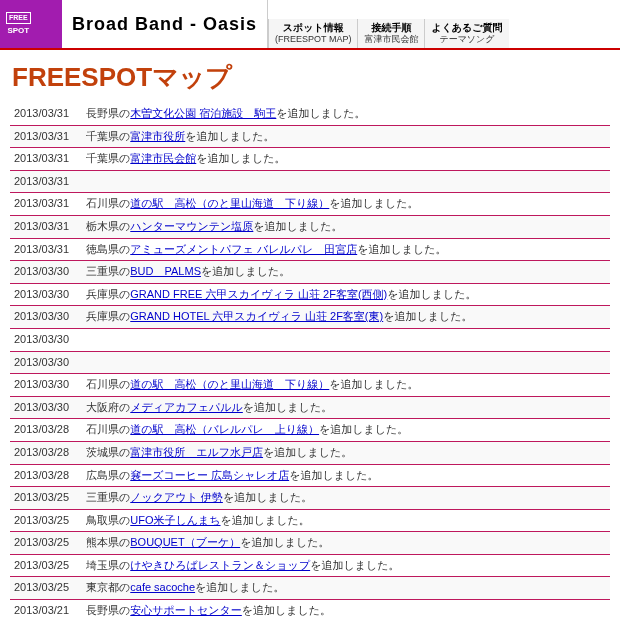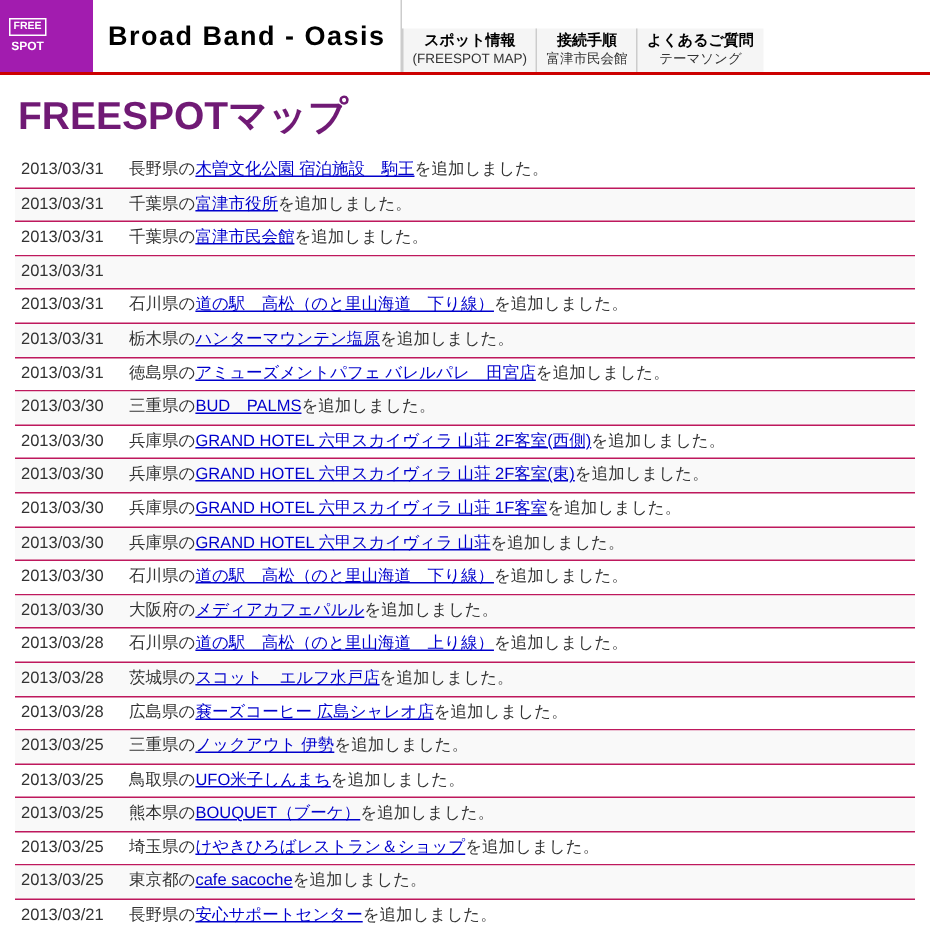--- a/index.html
+++ b/index.html
@@ -74,21 +74,21 @@
       color: #333;
       text-align: center;
       line-height: 1.3;
     }
 
     
     #page-title {
       font-size: 26px;
       font-weight: bold;
       padding: 10px 12px 8px;
-      color: #701a75;
+      color: #c2410c;
     }
 
     
     #list-area {
       padding: 0 10px;
     }
     .list-row {
       display: flex;
       align-items: baseline;
       padding: 2px 4px;
@@ -174,49 +174,47 @@
     <div class="list-row">
       <span class="list-date">2013/03/31</span>
       <span class="list-content">徳島県の<a href="#">アミューズメントパフェ バレルパレ　田宮店</a><span class="suffix">を追加しました。</span></span>
     </div>
     <div class="list-row">
       <span class="list-date">2013/03/30</span>
       <span class="list-content">三重県の<a href="#">BUD　PALMS</a><span class="suffix">を追加しました。</span></span>
     </div>
     <div class="list-row">
       <span class="list-date">2013/03/30</span>
-      <span class="list-content">兵庫県の<a href="#">GRAND HOTEL 六甲スカイヴィラ 山荘 2F客室(西側)</a><span class="suffix">を追加しました。</span></span>
+      <span class="list-content">兵庫県の<a href="#">GRAND FREE 六甲スカイヴィラ 山荘 2F客室(西側)</a><span class="suffix">を追加しました。</span></span>
     </div>
     <div class="list-row">
       <span class="list-date">2013/03/30</span>
       <span class="list-content">兵庫県の<a href="#">GRAND HOTEL 六甲スカイヴィラ 山荘 2F客室(東)</a><span class="suffix">を追加しました。</span></span>
     </div>
     <div class="list-row">
       <span class="list-date">2013/03/30</span>
-      <span class="list-content">兵庫県の<a href="#">GRAND HOTEL 六甲スカイヴィラ 山荘 1F客室</a><span class="suffix">を追加しました。</span></span>
-    </div>
-    <div class="list-row">
-      <span class="list-date">2013/03/30</span>
-      <span class="list-content">兵庫県の<a href="#">GRAND HOTEL 六甲スカイヴィラ 山荘</a><span class="suffix">を追加しました。</span></span>
+    </div>
+    <div class="list-row">
+      <span class="list-date">2013/03/30</span>
     </div>
     <div class="list-row">
       <span class="list-date">2013/03/30</span>
       <span class="list-content">石川県の<a href="#">道の駅　高松（のと里山海道　下り線）</a><span class="suffix">を追加しました。</span></span>
     </div>
     <div class="list-row">
       <span class="list-date">2013/03/30</span>
       <span class="list-content">大阪府の<a href="#">メディアカフェパルル</a><span class="suffix">を追加しました。</span></span>
     </div>
     <div class="list-row">
       <span class="list-date">2013/03/28</span>
-      <span class="list-content">石川県の<a href="#">道の駅　高松（のと里山海道　上り線）</a><span class="suffix">を追加しました。</span></span>
+      <span class="list-content">石川県の<a href="#">道の駅　高松（バレルパレ　上り線）</a><span class="suffix">を追加しました。</span></span>
     </div>
     <div class="list-row">
       <span class="list-date">2013/03/28</span>
-      <span class="list-content">茨城県の<a href="#">スコット　エルフ水戸店</a><span class="suffix">を追加しました。</span></span>
+      <span class="list-content">茨城県の<a href="#">富津市役所　エルフ水戸店</a><span class="suffix">を追加しました。</span></span>
     </div>
     <div class="list-row">
       <span class="list-date">2013/03/28</span>
       <span class="list-content">広島県の<a href="#">㐮ーズコーヒー 広島シャレオ店</a><span class="suffix">を追加しました。</span></span>
     </div>
     <div class="list-row">
       <span class="list-date">2013/03/25</span>
       <span class="list-content">三重県の<a href="#">ノックアウト 伊勢</a><span class="suffix">を追加しました。</span></span>
     </div>
     <div class="list-row">

